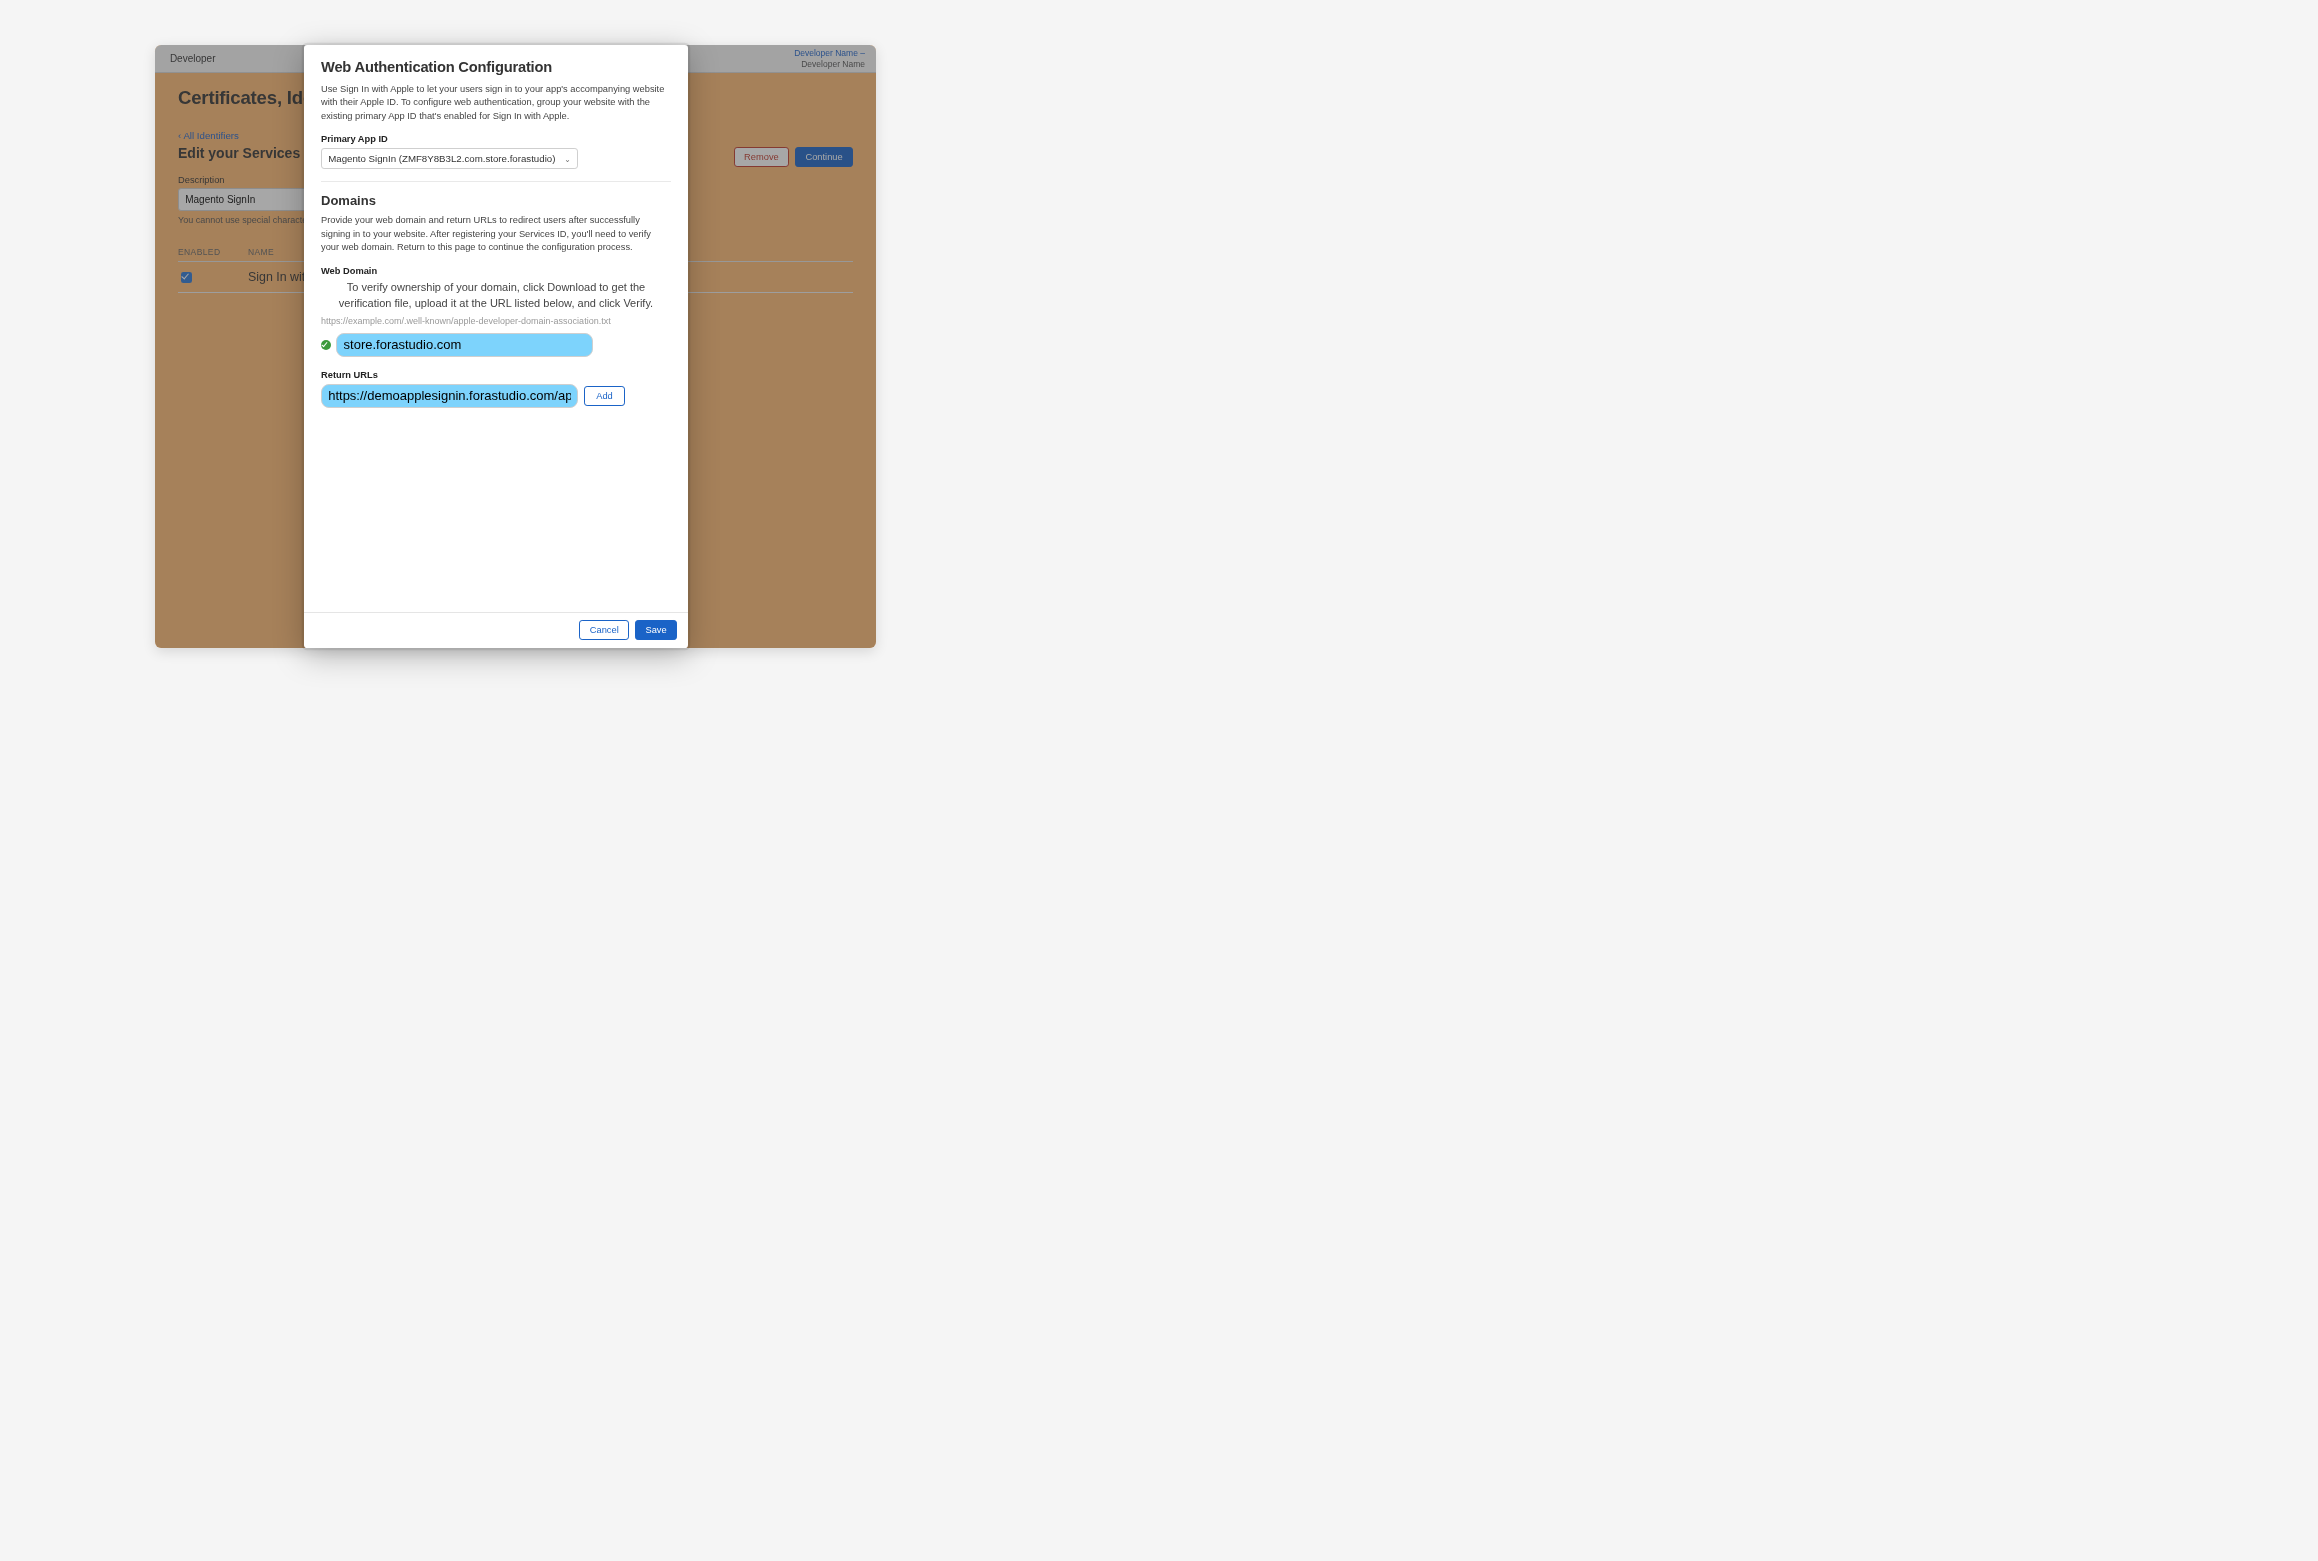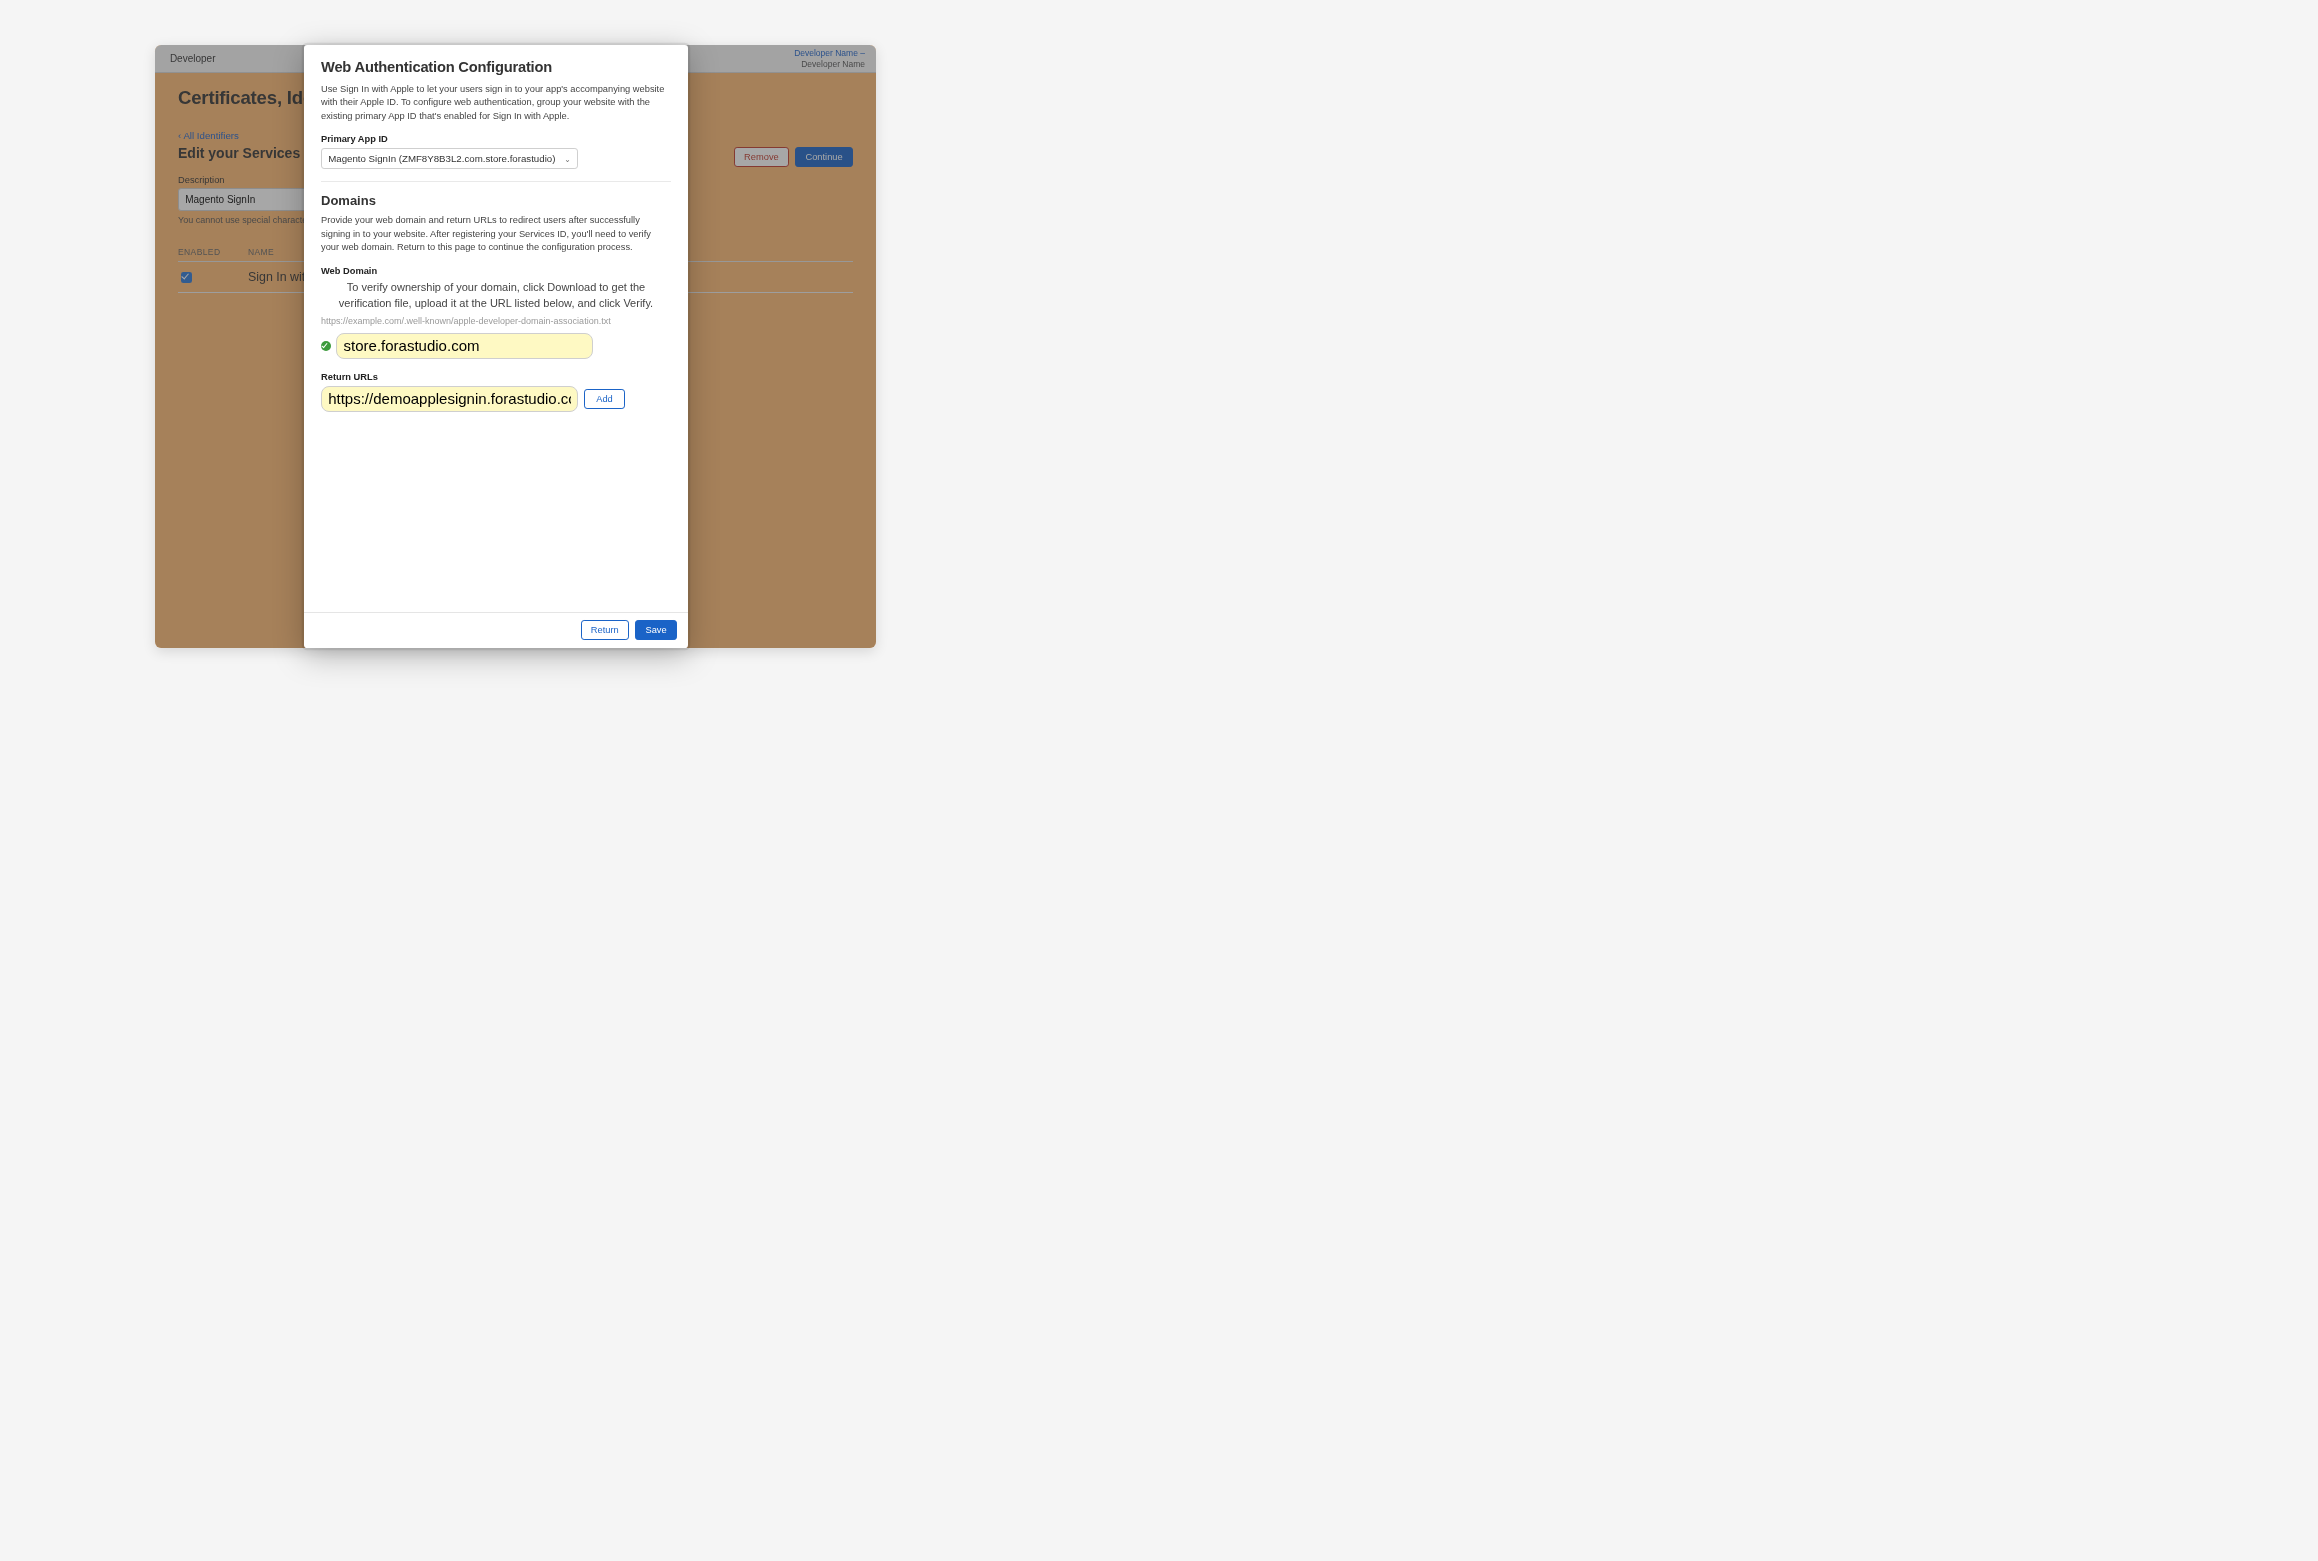--- a/index.html
+++ b/index.html
@@ -137,22 +137,22 @@
   }
   .verify-dot::after {
     content:""; position:absolute; left:2.3px; top:0.8px; width:2.3px; height:4.7px;
     border: solid #fff; border-width: 0 1.6px 1.6px 0; transform: rotate(40deg);
   }
   .input-line {
     flex: 1;
     border: 0.8px solid #cfcfcf;
     border-radius: 8px;
     padding: 3.9px 6.2px;
-    font-size: 15px;
-    background: #fef9c3;
+    font-size: 13px;
+    background: #7dd3fc;
     max-width: 257px;
   }
   .return-row { display: flex; gap: 6.2px; align-items: center; }
   .return-row .input-line { max-width: 257px; }
   .return-row .btn-add { padding: 3.9px 11px; font-size: 9.3px; }
   .modal-footer {
     border-top: 0.8px solid #e5e5e5;
     padding: 7.8px 11px;
     display: flex;
     justify-content: flex-end;
@@ -234,17 +234,17 @@
     </div>
 
     <div class="label">Return URLs</div>
     <div class="return-row">
       <input class="input-line" value="https://demoapplesignin.forastudio.com/applesignin/apple/login" style="">
       <button class="btn btn-add">Add</button>
     </div>
   </div>
 
   <div class="modal-footer">
-    <button class="btn btn-cancel">Return</button>
+    <button class="btn btn-cancel">Cancel</button>
     <button class="btn btn-save">Save</button>
   </div>
 </div>
 
 
 </body></html>

